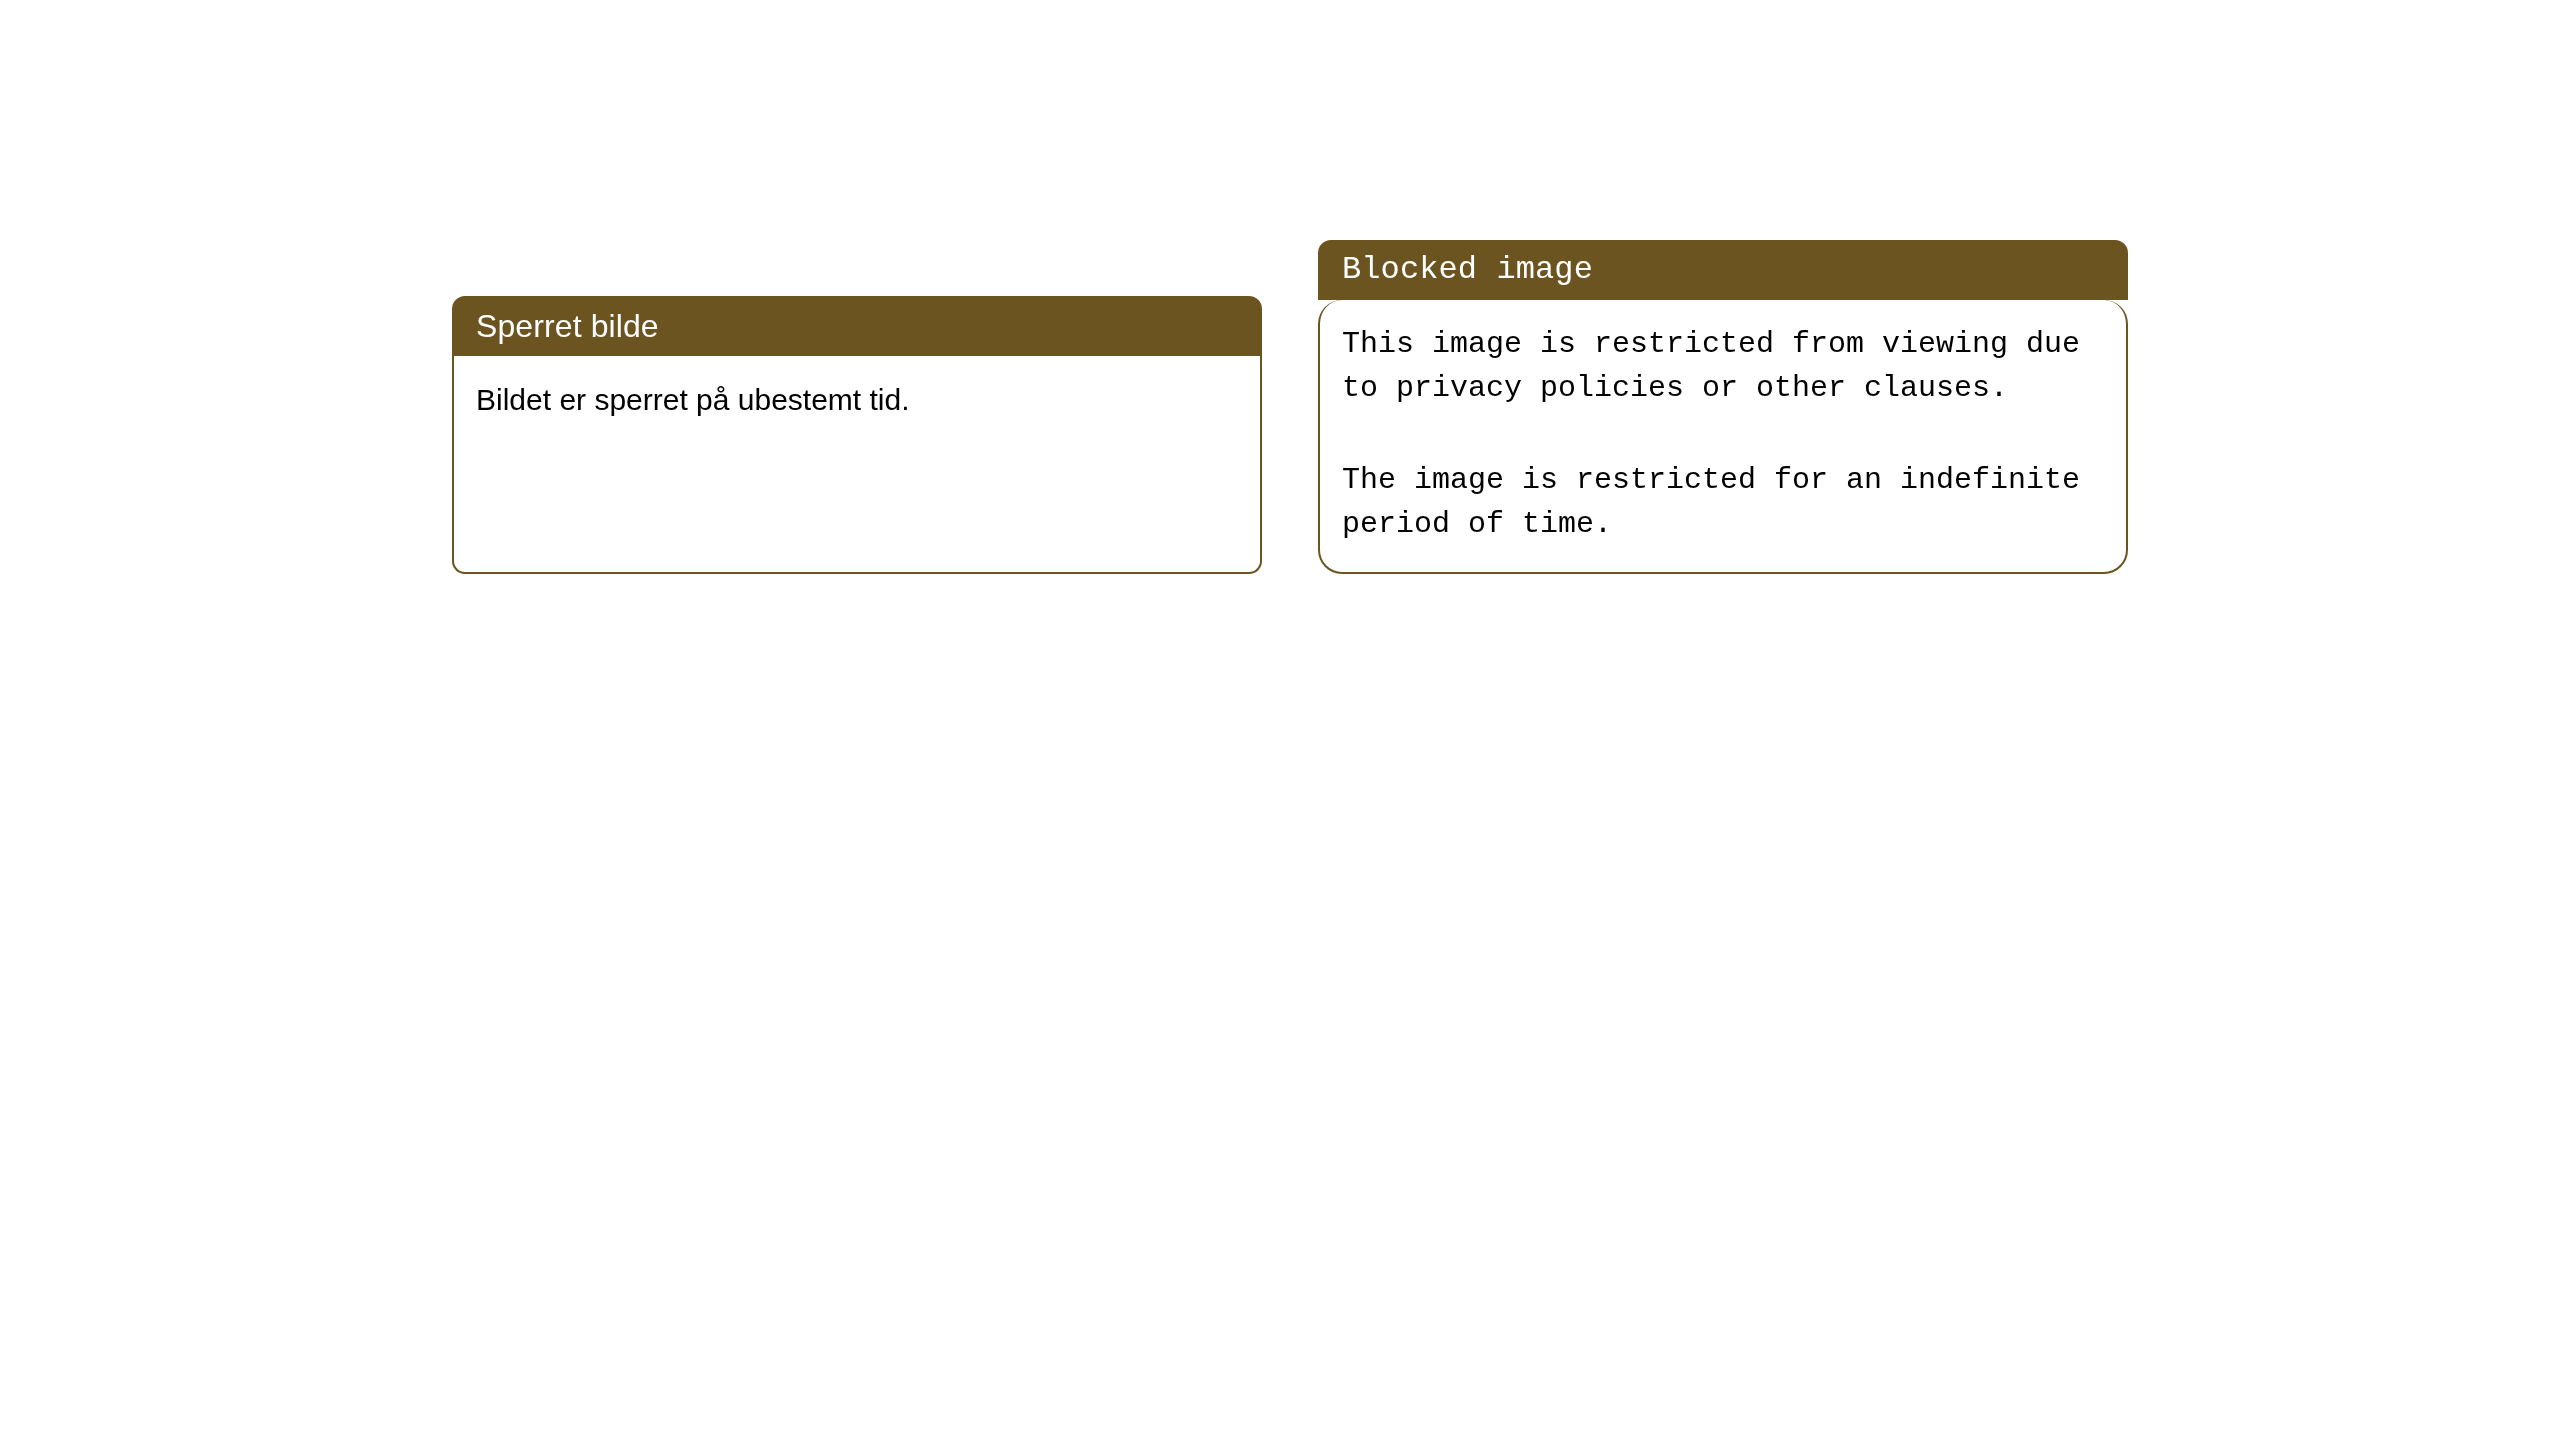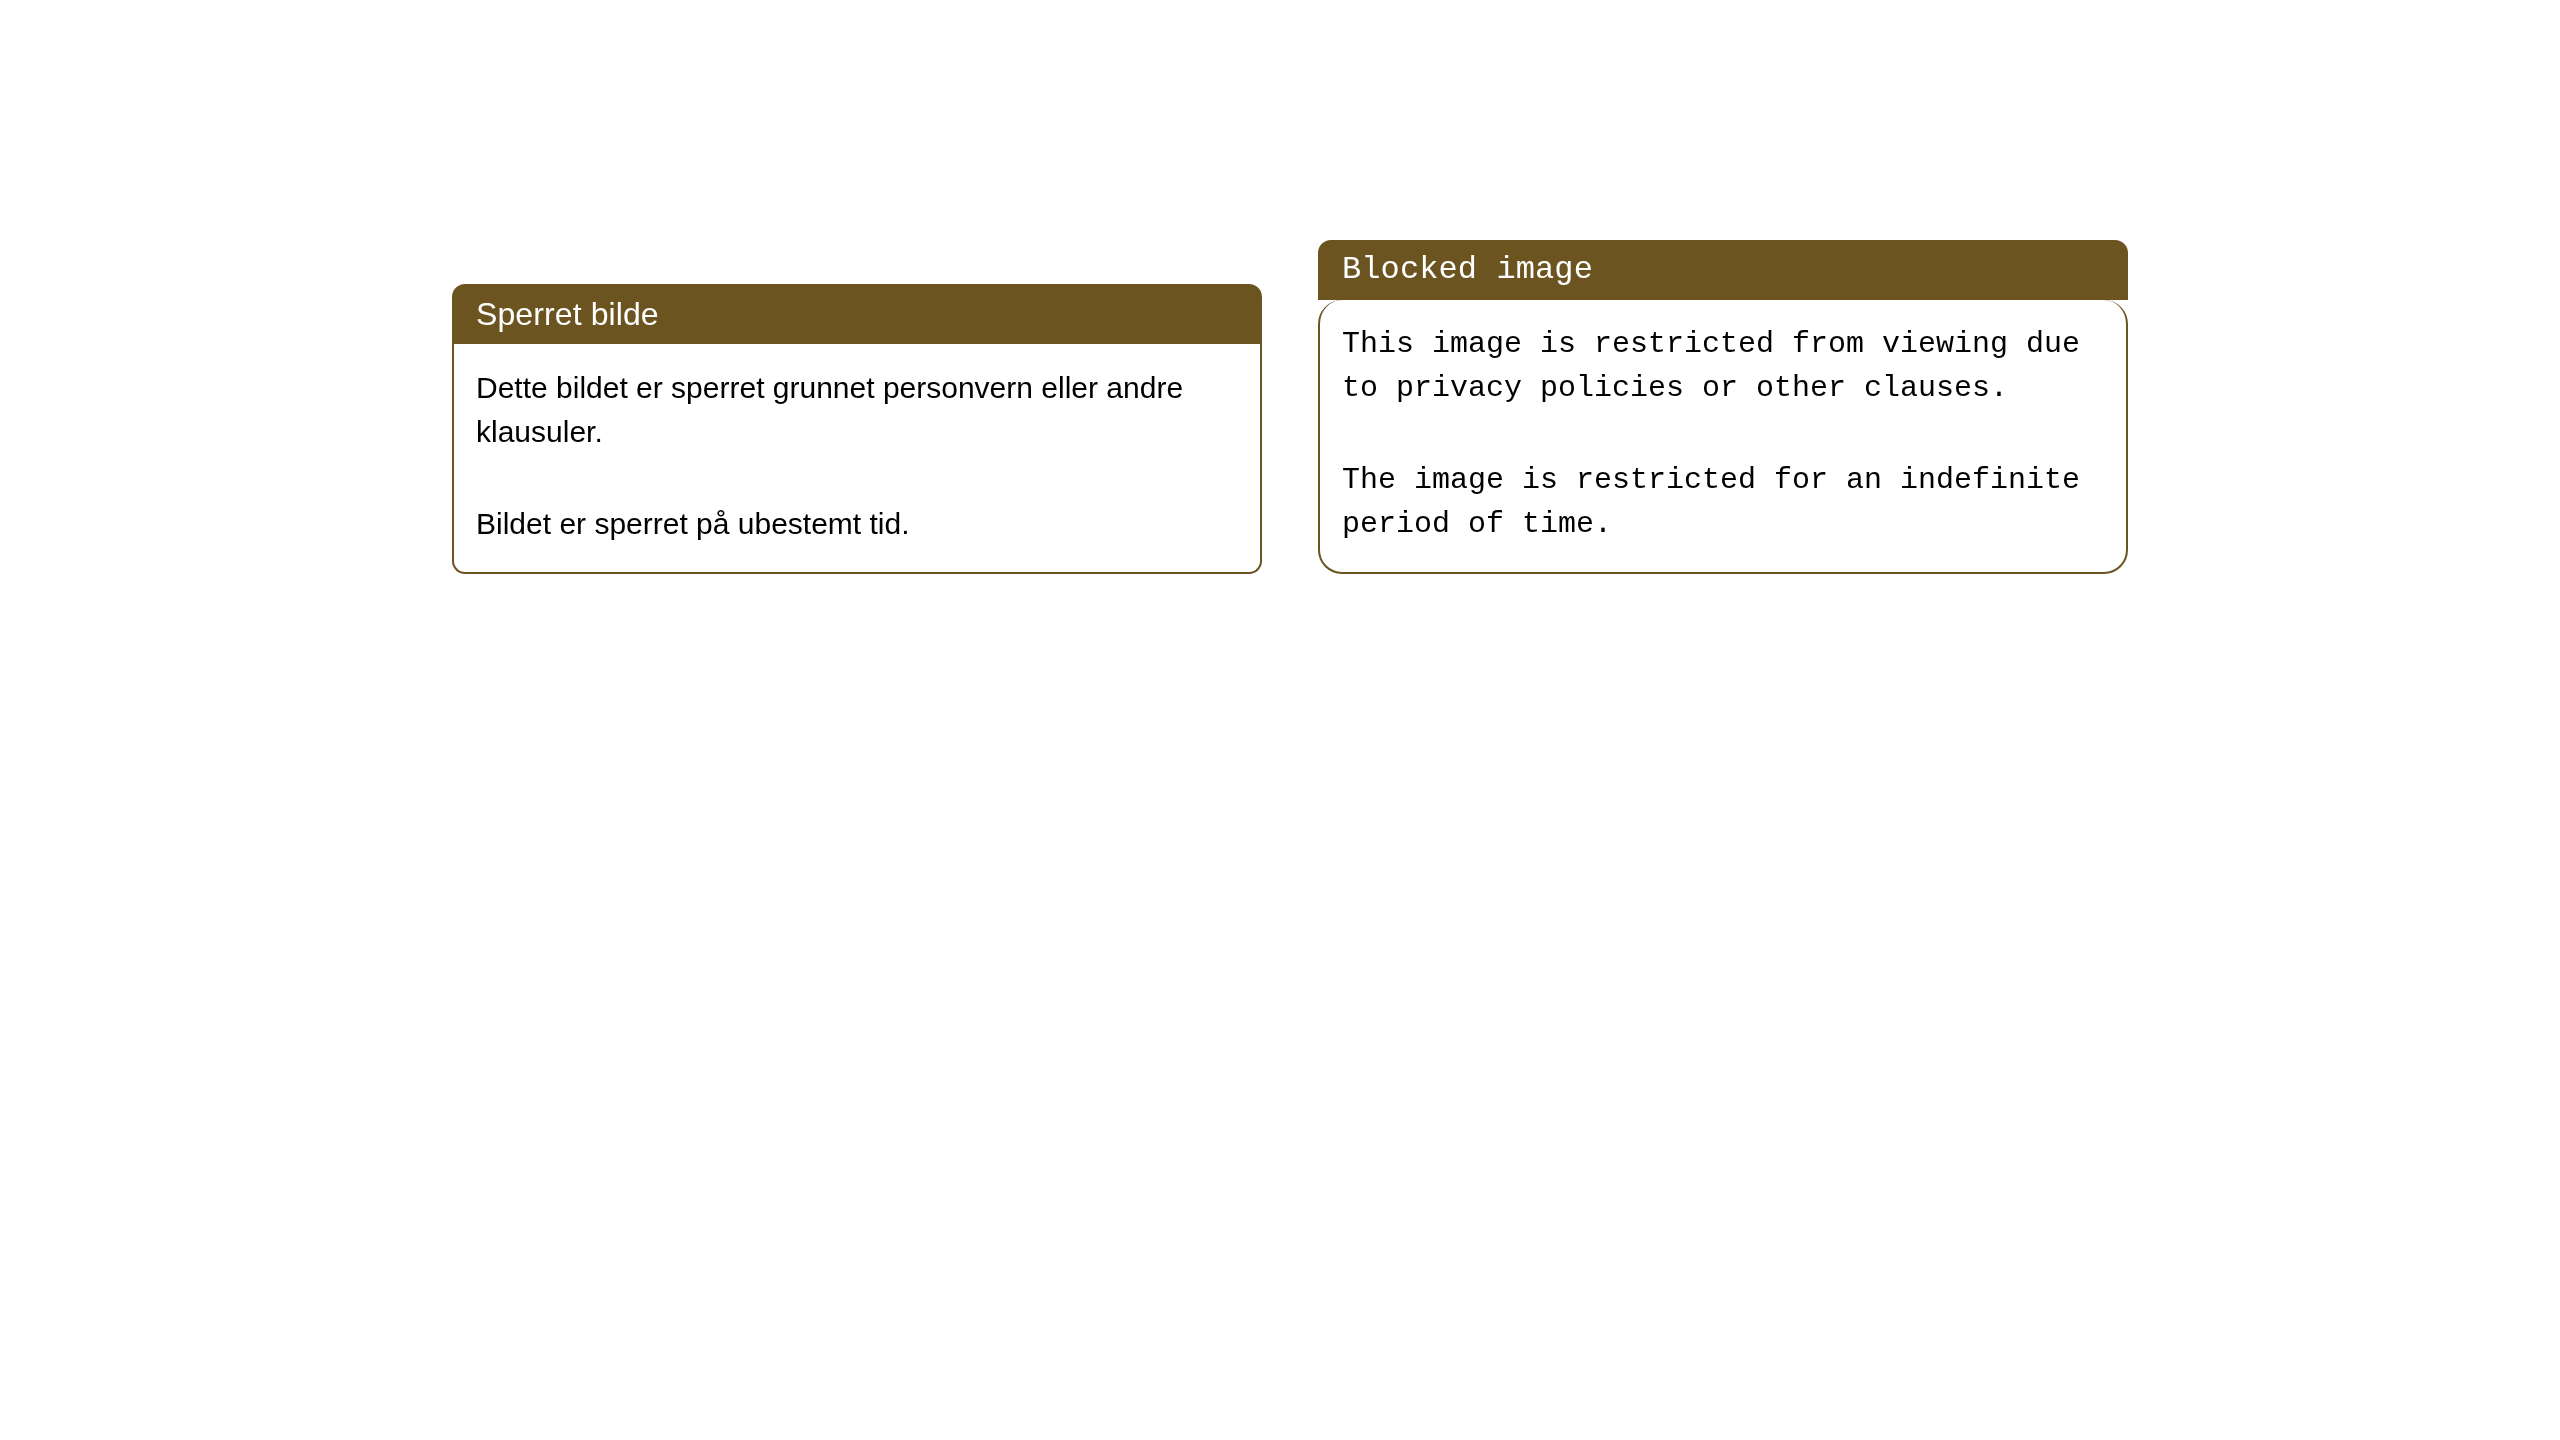--- a/index.html
+++ b/index.html
@@ -102,21 +102,20 @@
 
 <div id="page">
 
   <div class="card-row">
 
     <section class="card card-no">
       <header class="card-header">
         <span class="card-title">Sperret bilde</span>
       </header>
       <div class="card-body">
-        <p class="card-text">Dette bildet er sperret grunnet personvern eller andre klausuler.</p>
         <p class="card-text">Bildet er sperret på ubestemt tid.</p>
       </div>
     </section>
 
     <section class="card card-en">
       <header class="card-header">
         <span class="card-title">Blocked image</span>
       </header>
       <div class="card-body">
         <p class="card-text">This image is restricted from viewing due to privacy policies or other clauses.</p>

